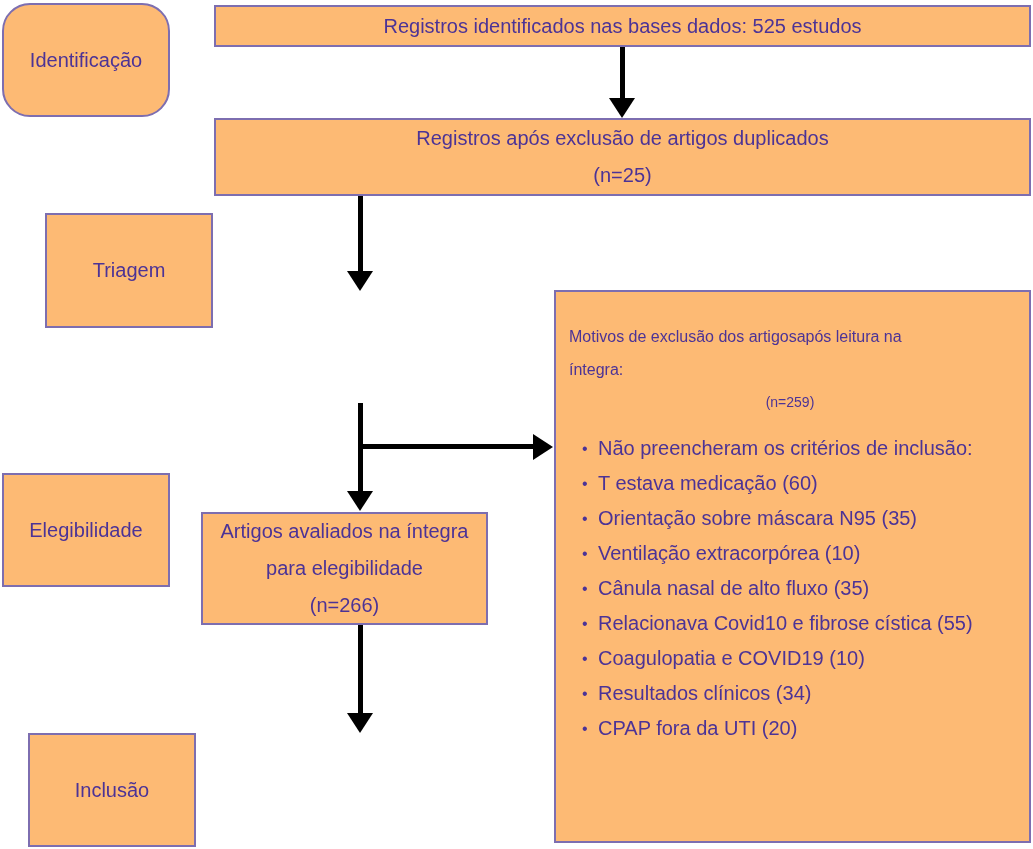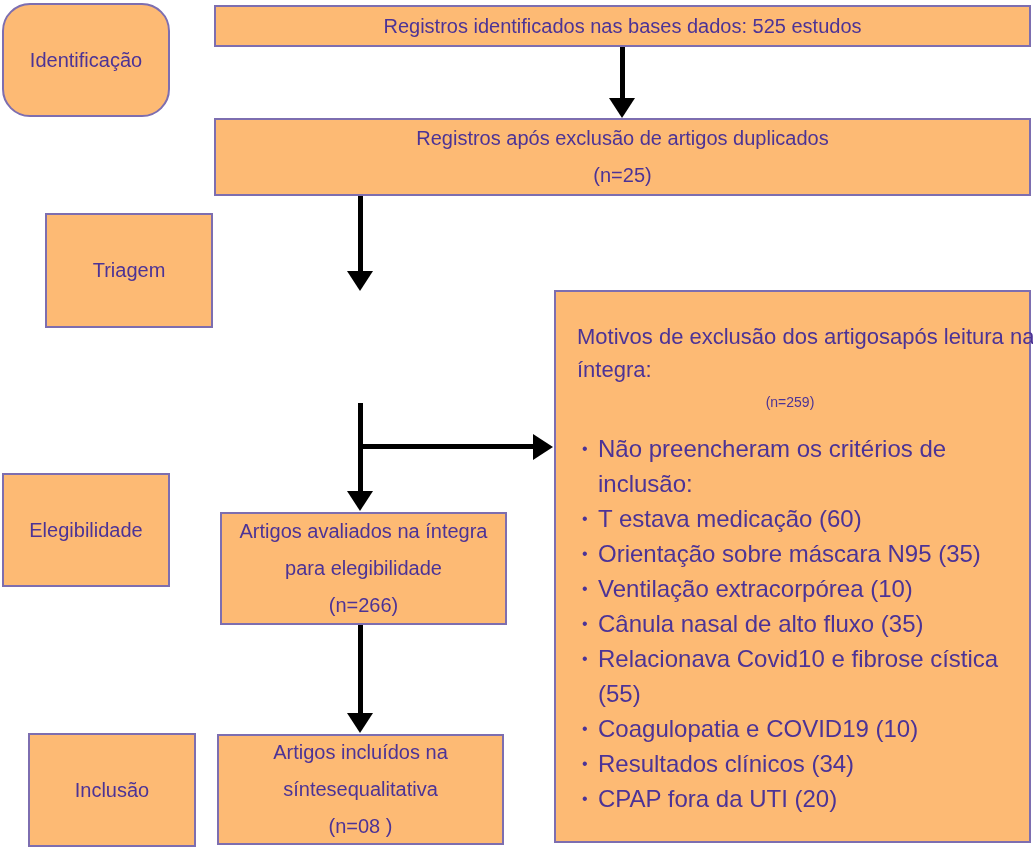--- a/index.html
+++ b/index.html
@@ -43,48 +43,48 @@
   
   .stage-identificacao { left: 2px;  top: 3px;   width: 168px; height: 114px; border-radius: 28px; }
   .stage-triagem       { left: 2px;  top: 213px; width: 168px; height: 115px; margin-left: 43px; }
   .stage-elegibilidade { left: 2px;  top: 473px; width: 168px; height: 114px; }
   .stage-inclusao      { left: 2px;  top: 733px; width: 168px; height: 114px; margin-left: 26px; }
 
   
   .fb-identified   { left: 214px; top: 5px;   width: 817px; height: 42px; }
   .fb-deduplicated { left: 214px; top: 118px; width: 817px; height: 78px; }
   .fb-screened     { left: 217px; top: 292px; width: 287px; height: 111px; }
-  .fb-eligibility  { left: 220px; top: 512px; width: 287px; height: 113px; }
+  .fb-eligibility  { left: 201px; top: 512px; width: 287px; height: 113px; }
   .fb-included     { left: 217px; top: 734px; width: 287px; height: 111px; }
 
   
   .exclusion-box {
     left: 554px; top: 290px; width: 477px; height: 553px;
     padding: 28px 18px 10px 13px;
   }
-  .exclusion-heading { font-size: 22px; line-height: 33px; white-space: nowrap; margin-left: 8px; }
+  .exclusion-heading { font-size: 16px; line-height: 33px; white-space: nowrap; }
   .exclusion-count   { font-size: 14px; line-height: 33px; text-align: center; }
   .exclusion-list {
     list-style: none;
     margin-top: 12px;
   }
   .exclusion-item {
     display: flex;
     align-items: flex-start;
   }
   .bullet-marker {
     width: 29px;
     padding-left: 13px;
     font-size: 16px;
     line-height: 35px;
     flex: 0 0 29px;
   }
   .item-text {
     flex: 1 1 auto;
-    font-size: 24px;
+    font-size: 20px;
     line-height: 35px;
   }
 
   
   .arrow-stem-v { position: absolute; width: 5px; background: #000; }
   .arrow-stem-h { position: absolute; height: 5px; background: #000; }
   .arrow-head-down {
     position: absolute; width: 0; height: 0;
     border-left: 13px solid transparent;
     border-right: 13px solid transparent;
@@ -124,25 +124,20 @@
     <div class="flow-line">(n=25)</div>
   </div>
 
 
   <div class="box center-lines fb-eligibility">
     <div class="flow-line">Artigos avaliados na íntegra</div>
     <div class="flow-line">para elegibilidade</div>
     <div class="flow-line">(n=266)</div>
   </div>
 
-  <div class="box center-lines fb-included">
-    <div class="flow-line">Artigos incluídos na</div>
-    <div class="flow-line">síntesequalitativa</div>
-    <div class="flow-line">(n=08 )</div>
-  </div>
 
   <div class="box exclusion-box">
     <div class="exclusion-heading">Motivos de exclusão dos artigosapós leitura na</div>
     <div class="exclusion-heading">íntegra:</div>
     <div class="exclusion-count">(n=259)</div>
     <ul class="exclusion-list">
       <li class="exclusion-item">
         <span class="bullet-marker">•</span>
         <span class="item-text">Não preencheram os critérios de inclusão:</span>
       </li>

